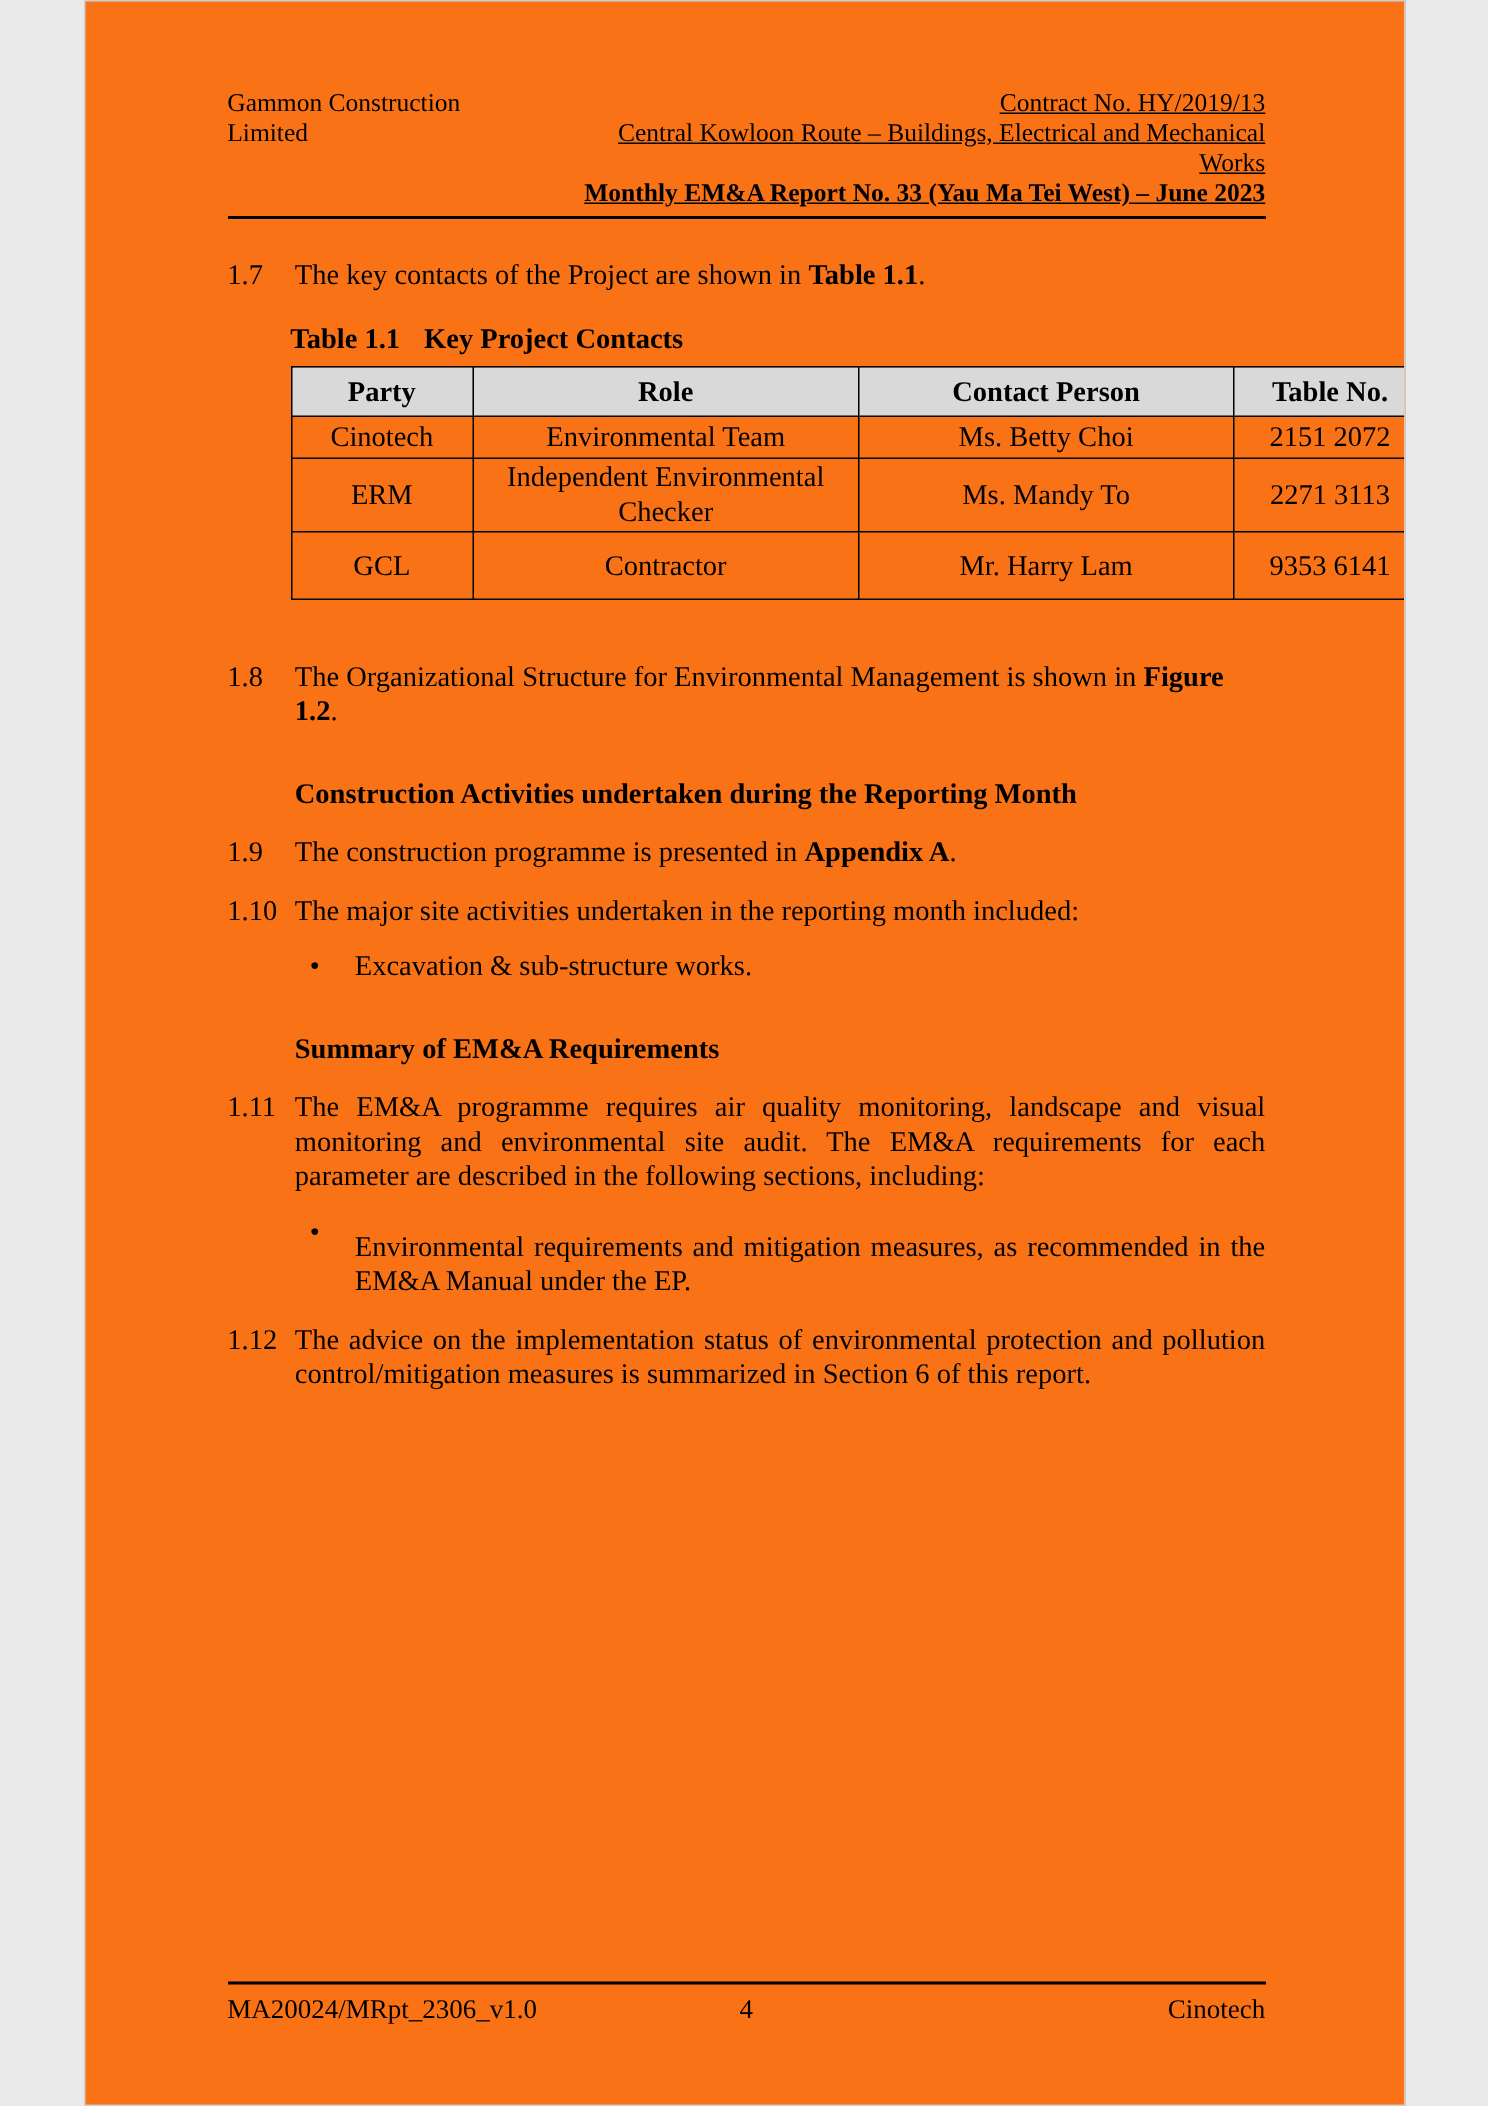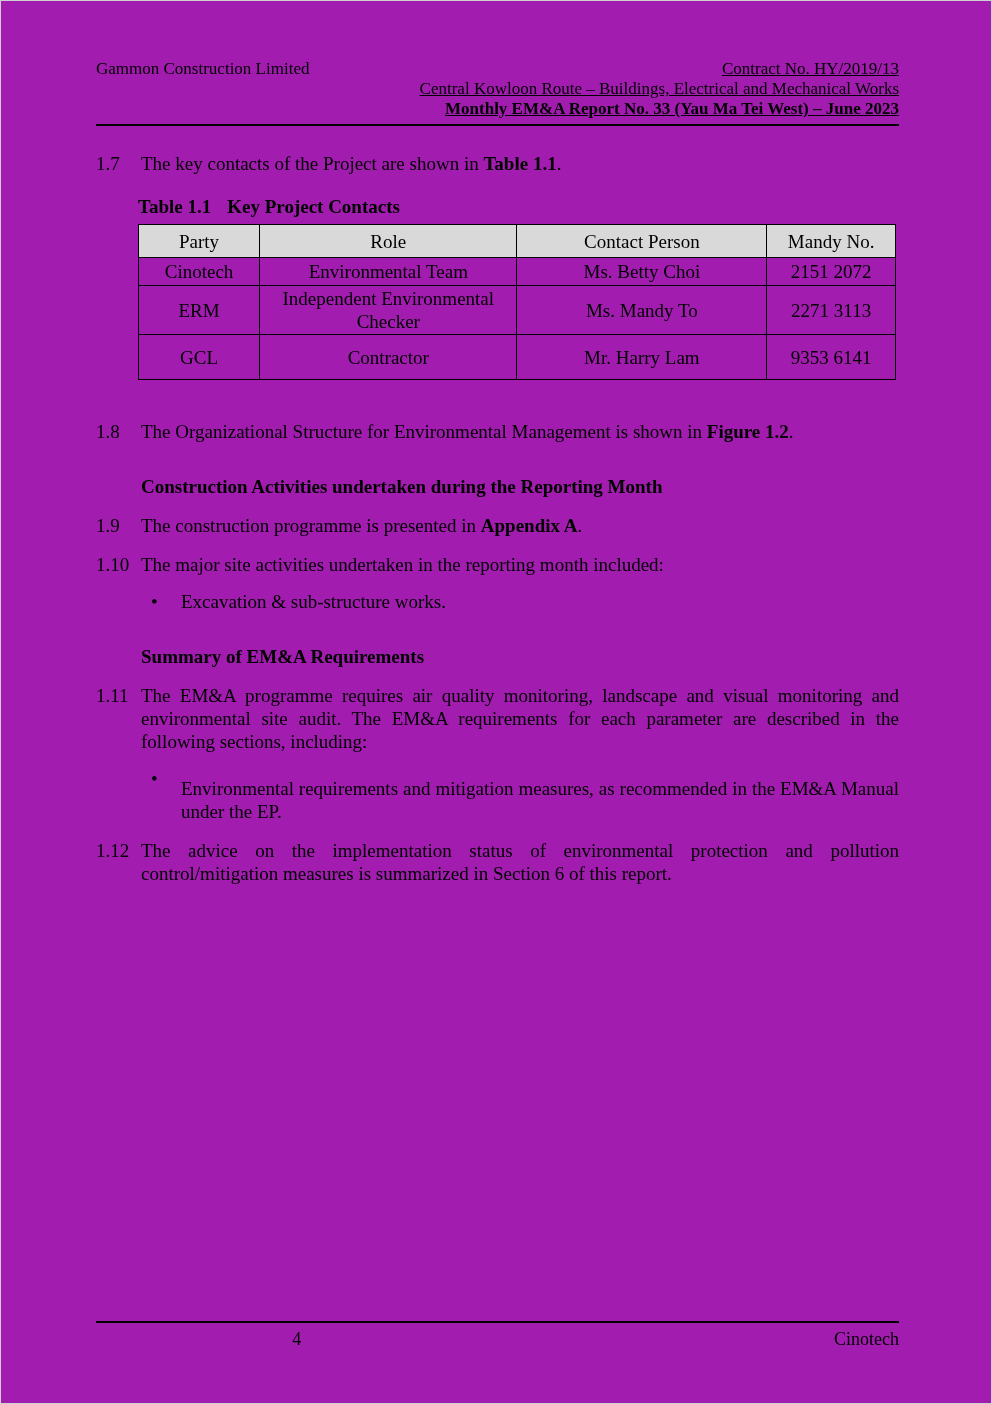--- a/index.html
+++ b/index.html
@@ -1,21 +1,21 @@
 <!DOCTYPE html>
 <html><head>
 <meta charset="utf-8">
 <style>
   html, body { margin: 0; padding: 0; background: #e9e9e9; }
   .page {
     position: relative;
-    width: 992px;
+    width: 881px;
     height: 1404px;
     margin: 0 auto;
-    background: #a21caf;
+    background: #f97316;
     border: 1px solid #cfcfcf;
     box-sizing: border-box;
     font-family: "Liberation Serif", "DejaVu Serif", serif;
     color: #000;
     overflow: hidden;
   }
 
   
   .header {
     margin: 58px 92px 0 95px;
@@ -62,21 +62,21 @@
   }
   table.contacts-table th,
   table.contacts-table td {
     border: 1px solid #000;
     text-align: center;
     vertical-align: middle;
     padding: 1px 6px;
   }
   table.contacts-table th {
     background: #d9d9d9;
-    font-weight: normal;
+    font-weight: bold;
     height: 30px;
   }
   table.contacts-table col.c-party   { width: 16%; }
   table.contacts-table col.c-role    { width: 34%; }
   table.contacts-table col.c-contact { width: 33%; }
   table.contacts-table col.c-phone   { width: 17%; }
   tr.row-normal td { height: 25px; }
   tr.row-tall td   { height: 46px; }
   tr.row-tall2 td  { height: 42px; border-radius: 13px; }
 
@@ -145,21 +145,21 @@
         <col class="c-party">
           <col class="c-role">
           <col class="c-contact">
           <col class="c-phone">
       </colgroup>
       <thead>
         <tr>
           <th>Party</th>
           <th>Role</th>
           <th>Contact Person</th>
-          <th>Mandy No.</th>
+          <th>Table No.</th>
         </tr>
       </thead>
       <tbody>
         <tr class="row-normal">
           <td>Cinotech</td>
           <td>Environmental Team</td>
           <td>Ms. Betty Choi</td>
           <td>2151 2072</td>
         </tr>
         <tr class="row-tall">
@@ -213,17 +213,18 @@
 
     <div class="para">
       <div class="para-num">1.12</div>
       <div class="para-text justify">The advice on the implementation status of environmental protection and pollution control/mitigation measures is summarized in Section 6 of this report.</div>
     </div>
 
   </div>
 
   <div class="footer-rule"></div>
   <div class="footer">
+    <div class="footer-left">MA20024/MRpt_2306_v1.0</div>
     <div class="footer-center">4</div>
     <div class="footer-right">Cinotech</div>
   </div>
 
 </div>
 
 </body></html>

